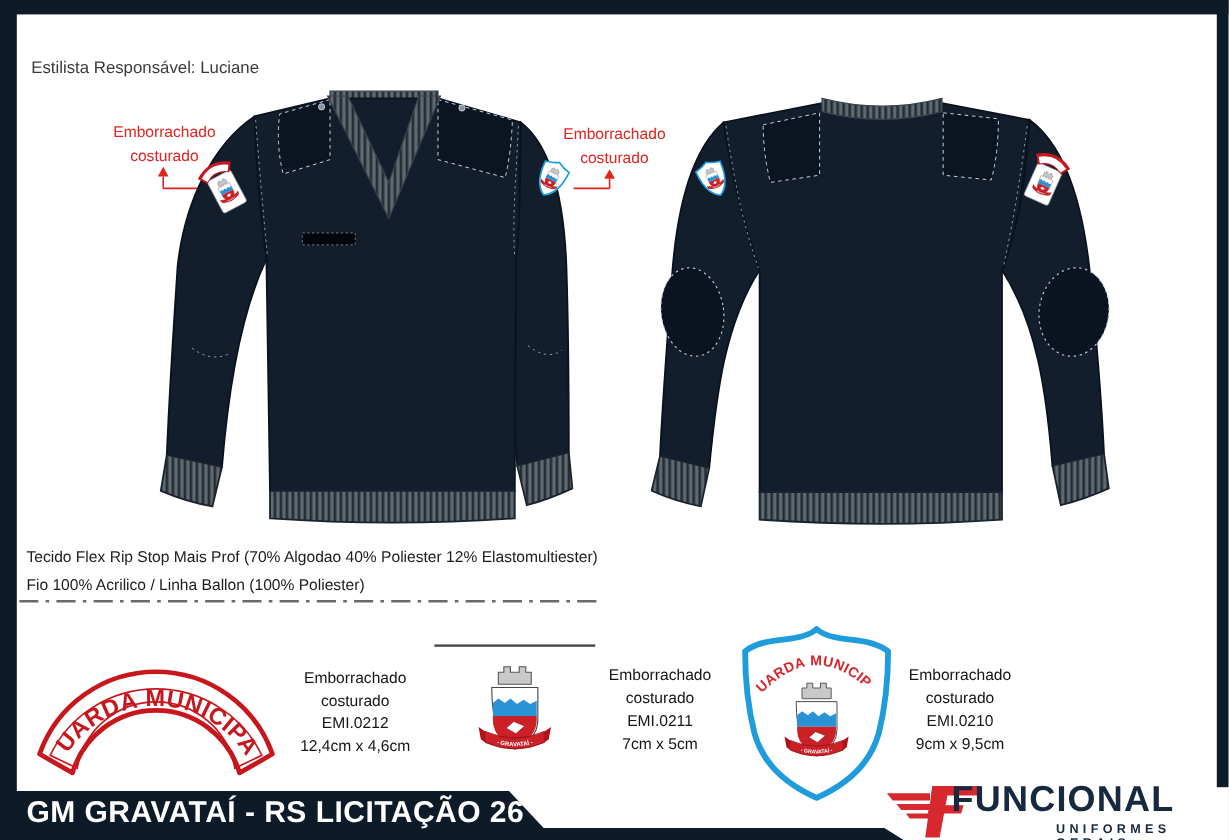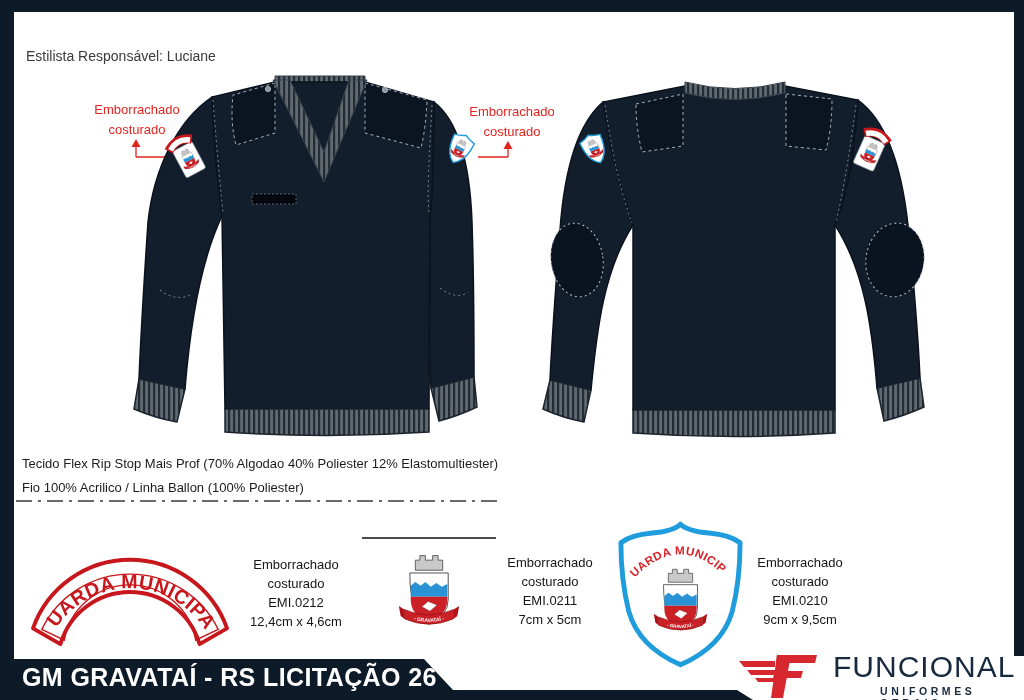--- a/index.html
+++ b/index.html
@@ -25,21 +25,21 @@
   
   .patch-label{width:116px;text-align:center;font-size:13px;line-height:19px;color:#161616;}
   .lbl1{left:238px;top:555px;}
   .lbl2{left:492px;top:553px;}
   .lbl3{left:742px;top:553px;}
   .divider-mid{left:362px;top:537px;width:134px;height:0;border-top:2px solid #4a4a4a;}
   
   .footer-bar{left:0;top:659px;width:1024px;height:41px;background:#0d1a28;
     clip-path:polygon(0px 0px,424px 0px,453px 31px,737px 31px,753px 41px,0px 41px);}
   .footer-text{left:22px;top:663px;font-size:25px;font-weight:700;color:#ffffff;letter-spacing:.4px;}
-  .brand-name{left:833px;top:650px;font-size:30px;font-weight:400;color:#16293e;letter-spacing:1px;}
+  .brand-name{left:793px;top:650px;font-size:30px;font-weight:700;color:#16293e;letter-spacing:1px;}
   .brand-tagline{left:836px;top:685px;font-size:10.5px;font-weight:700;color:#16293e;letter-spacing:3.6px;padding-left:44px;}
 </style>
 </head>
 <body>
 
 <div class="sheet">
 
   <svg width="0" height="0" style="position:absolute">
     <defs>
       <pattern id="rib" width="5" height="5" patternUnits="userSpaceOnUse">

